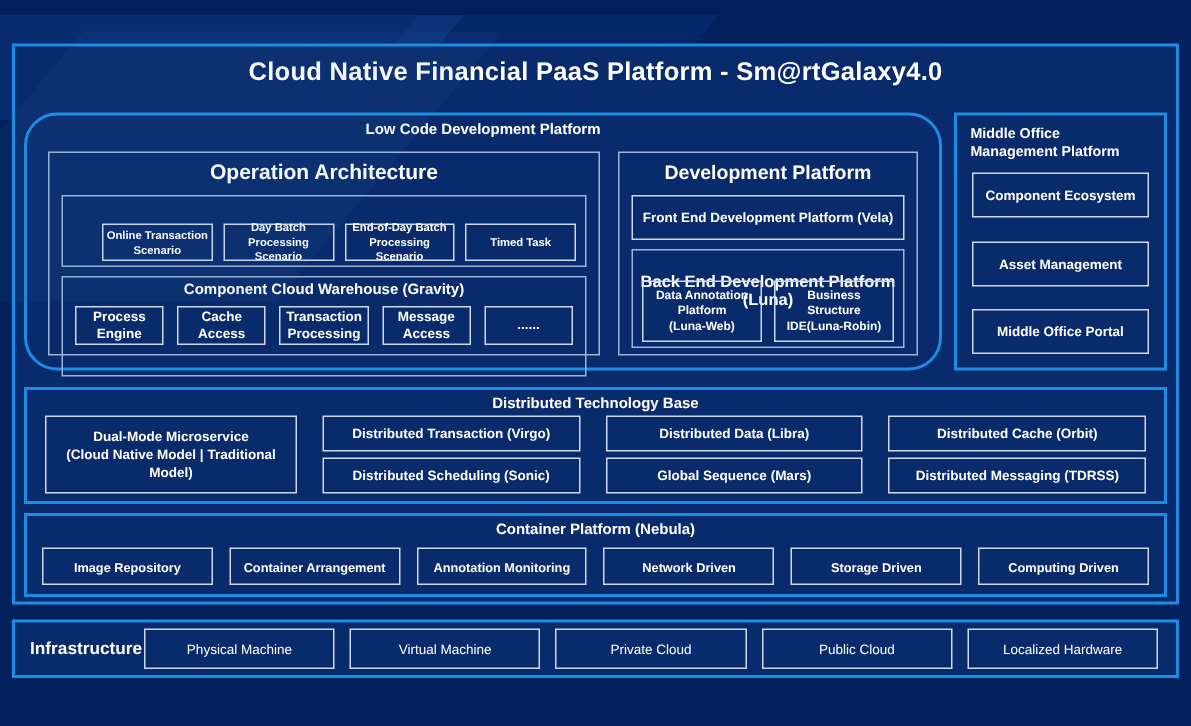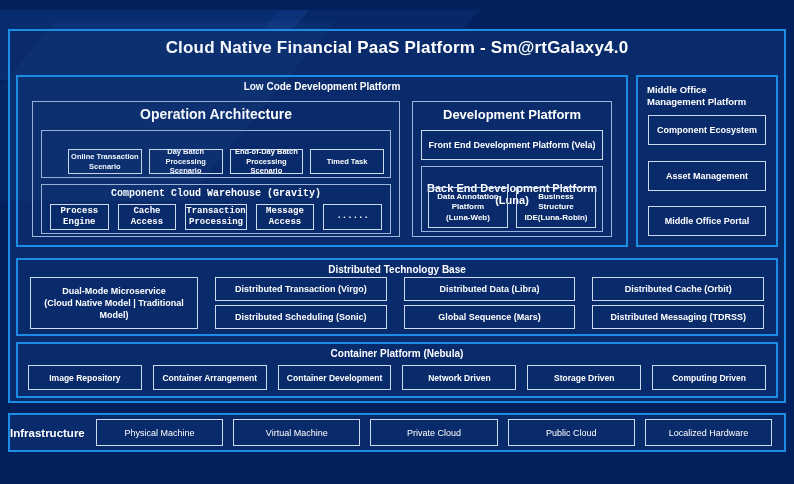--- a/index.html
+++ b/index.html
@@ -33,30 +33,30 @@
     background:rgba(70,135,225,0.06);transform:skewX(-40deg);pointer-events:none;
   }
   .page-title{
     position:absolute;top:7px;left:0;width:100%;
     text-align:center;font-size:17px;font-weight:bold;letter-spacing:.2px;
   }
   .panel-accent{position:absolute;border:2px solid var(--accent);}
   .panel-label{width:100%;text-align:center;font-size:10px;font-weight:bold;margin-top:4px;}
 
   
-  .lowcode{left:6px;top:44px;width:612px;height:172px;}
+  .lowcode{left:6px;top:44px;width:612px;height:172px;border-radius:22px;}
   .subpanel{position:absolute;border:1px solid var(--mid-border);}
   .op-arch{left:14px;top:24px;width:368px;height:136px;}
   .dev-plat{left:394px;top:24px;width:200px;height:136px;}
   .subpanel-title{width:100%;text-align:center;font-weight:bold;}
   .op-arch .subpanel-title{font-size:14px;margin-top:4px;}
   .dev-plat .subpanel-title{font-size:13px;margin-top:5px;}
   .group{position:absolute;border:1px solid var(--mid-border);}
   .group-typical{left:8px;top:28px;width:350px;height:48px;}
-  .group-gravity{left:8px;top:82px;width:350px;height:50px;font-family:Liberation Mono, monospace;}
+  .group-gravity{left:8px;top:82px;width:350px;height:67px;}
   .group-label{width:100%;text-align:center;font-weight:bold;font-size:10px;margin-top:3px;}
   .leaf-row{position:absolute;display:flex;}
   .group-typical .leaf-row{left:6px;right:6px;top:18px;height:25px;gap:7px;margin-left:20px;}
   .group-gravity .leaf-row{left:8px;right:8px;top:19px;height:26px;gap:9px;}
   .leaf{
     flex:1;border:1px solid var(--leaf-border);
     display:flex;align-items:center;justify-content:center;
     text-align:center;font-weight:bold;white-space:pre-line;line-height:1.25;
   }
   .group-typical .leaf{font-size:7.5px;}
@@ -105,21 +105,21 @@
     display:flex;align-items:center;justify-content:center;
     font-size:8.5px;font-weight:bold;
   }
 
   
   .infra{
     position:absolute;left:8px;top:413px;width:778px;height:39px;
     border:2px solid var(--accent);background:var(--panel-bg);
     display:flex;align-items:center;
   }
-  .infra-label{font-size:11.5px;font-weight:bold;width:86px;flex:none;}
+  .infra-label{font-size:11.5px;font-weight:bold;padding-left:10px;width:86px;flex:none;}
   .infra-row{flex:1;display:flex;gap:10px;height:27px;padding-right:12px;}
   .infra-box{
     flex:1;border:1px solid var(--leaf-border);
     display:flex;align-items:center;justify-content:center;
     font-size:9px;font-weight:normal;
   }
 </style>
 </head>
 <body>
 
@@ -210,21 +210,21 @@
         <div class="dist-box">Distributed Messaging (TDRSS)</div>
       </div>
     </div>
   </div>
 
   <div class="panel-accent containerp">
     <div class="panel-label">Container Platform (Nebula)</div>
     <div class="cp-row">
       <div class="cp-box">Image Repository</div>
       <div class="cp-box">Container Arrangement</div>
-      <div class="cp-box">Container Development</div>
+      <div class="cp-box">Annotation Monitoring</div>
       <div class="cp-box">Network Driven</div>
       <div class="cp-box">Storage Driven</div>
       <div class="cp-box">Computing Driven</div>
     </div>
   </div>
 </div>
 
 <div class="infra">
   <div class="infra-label">Infrastructure</div>
   <div class="infra-row">

